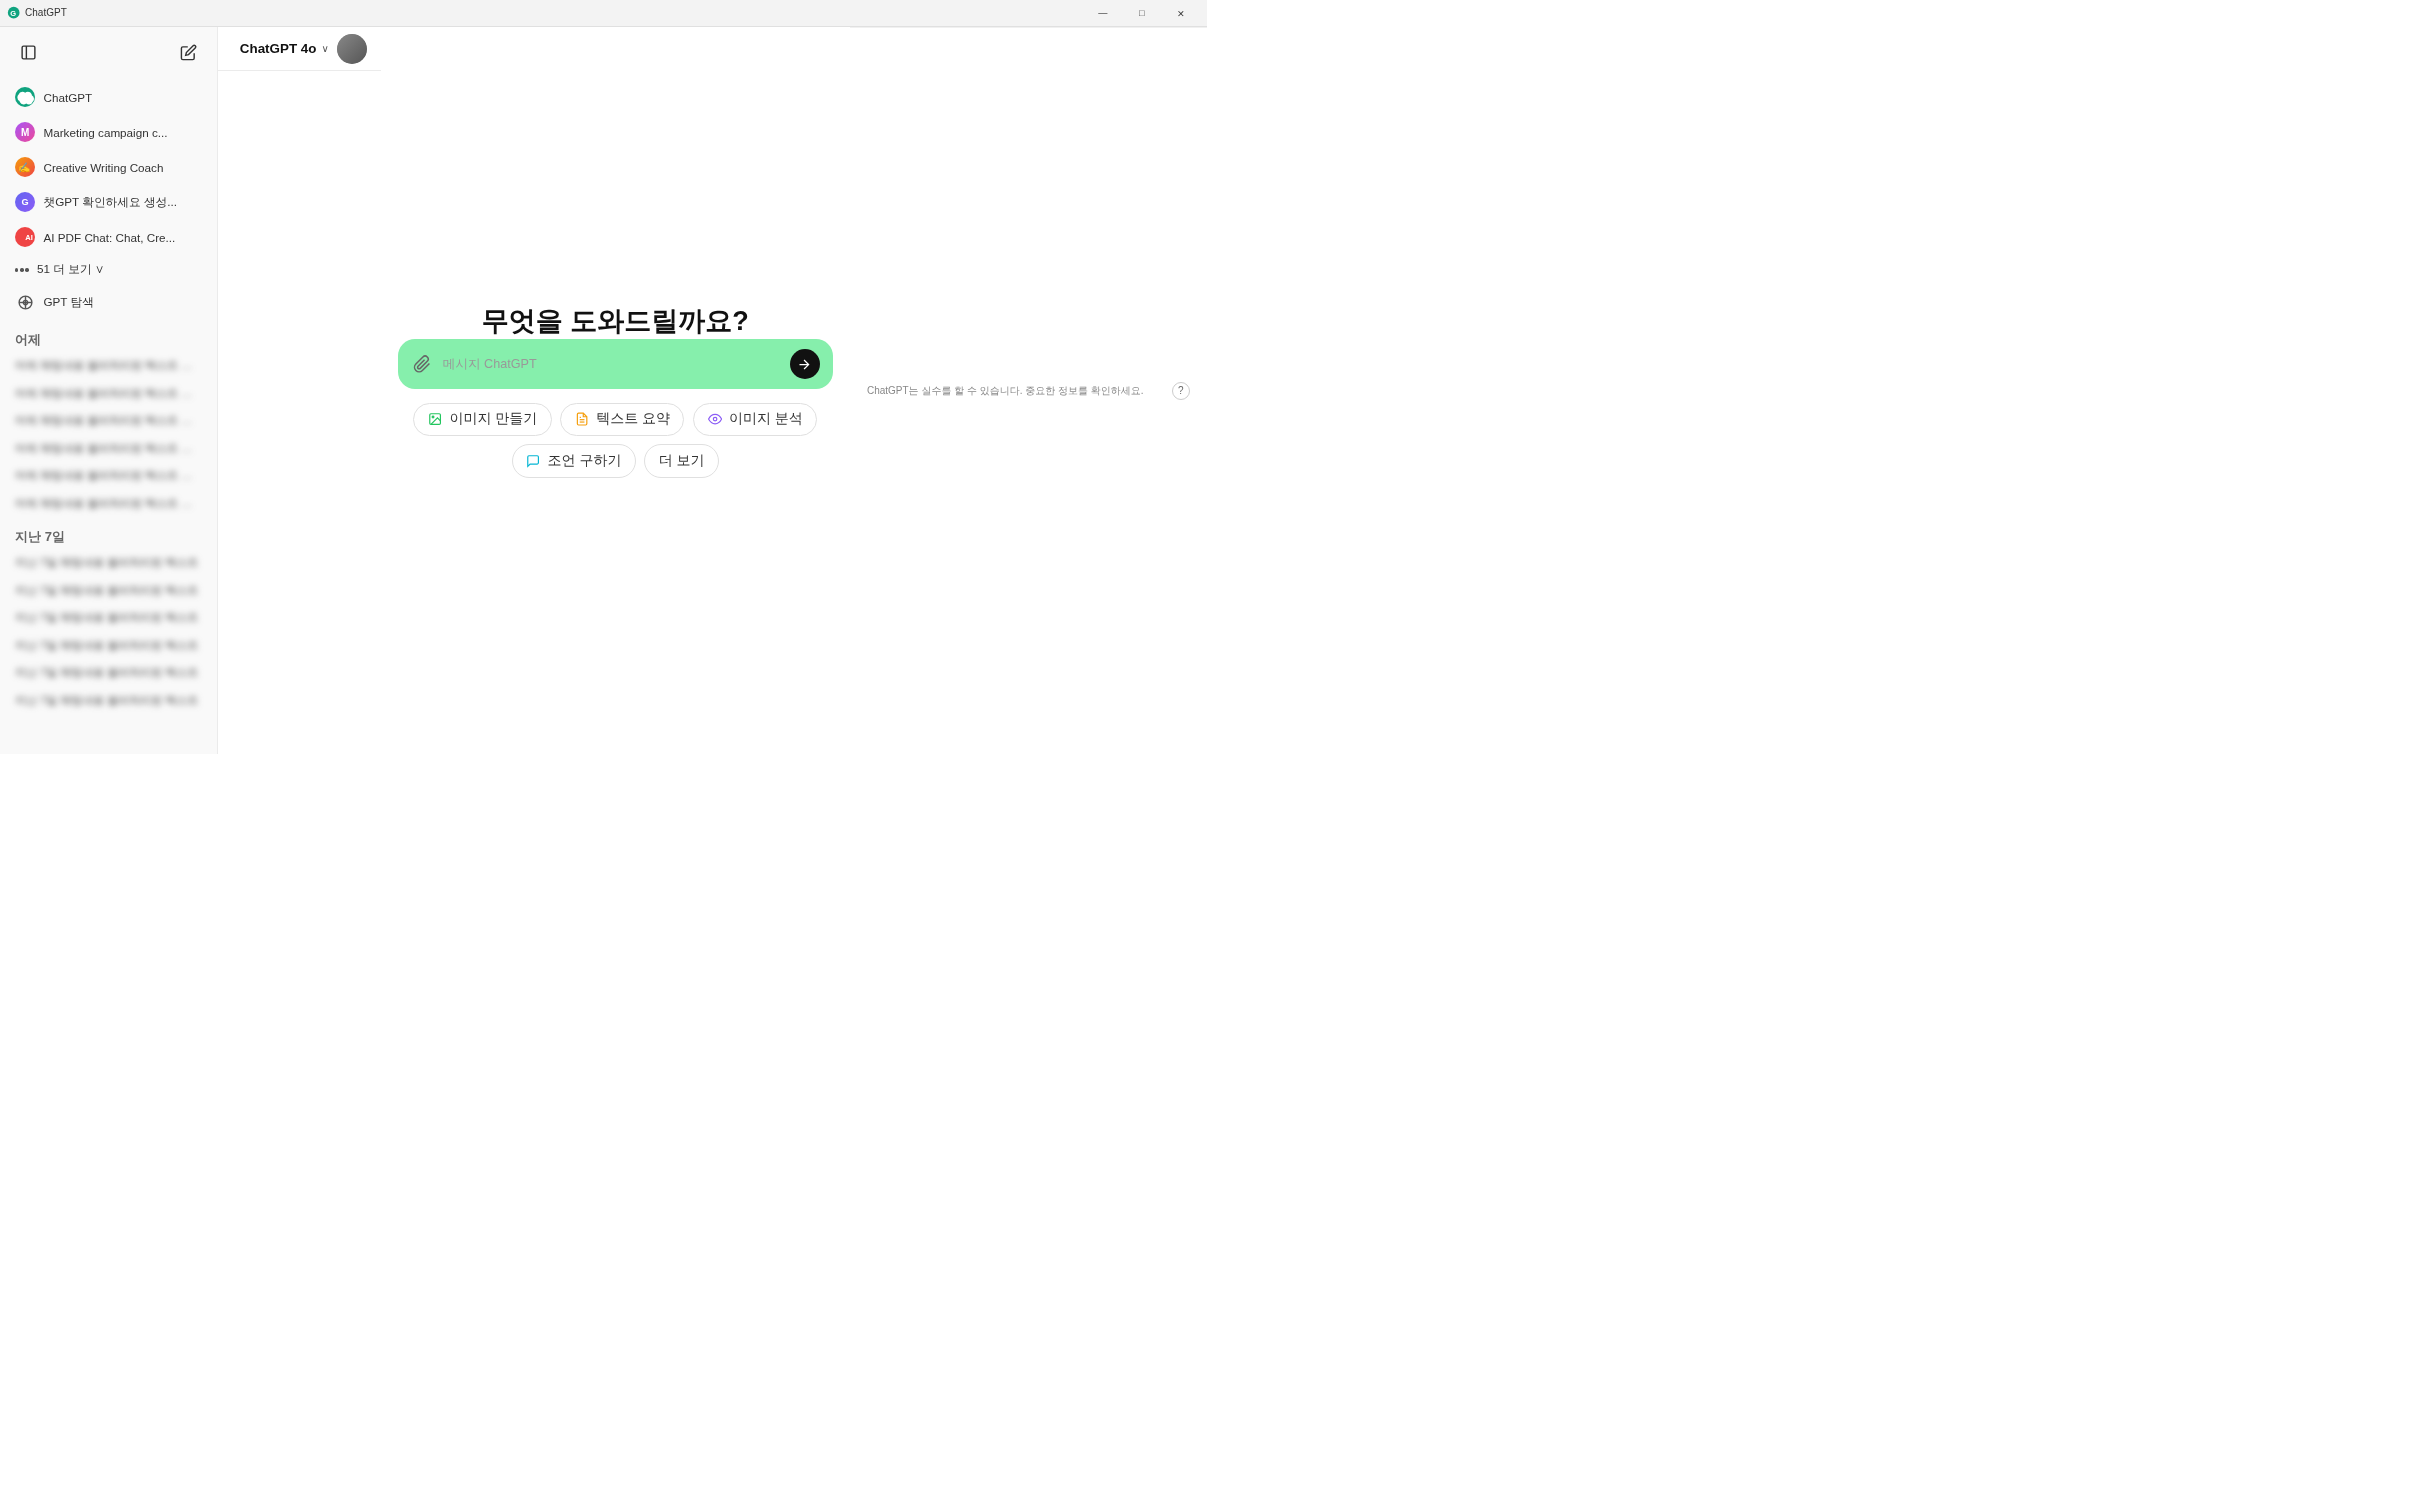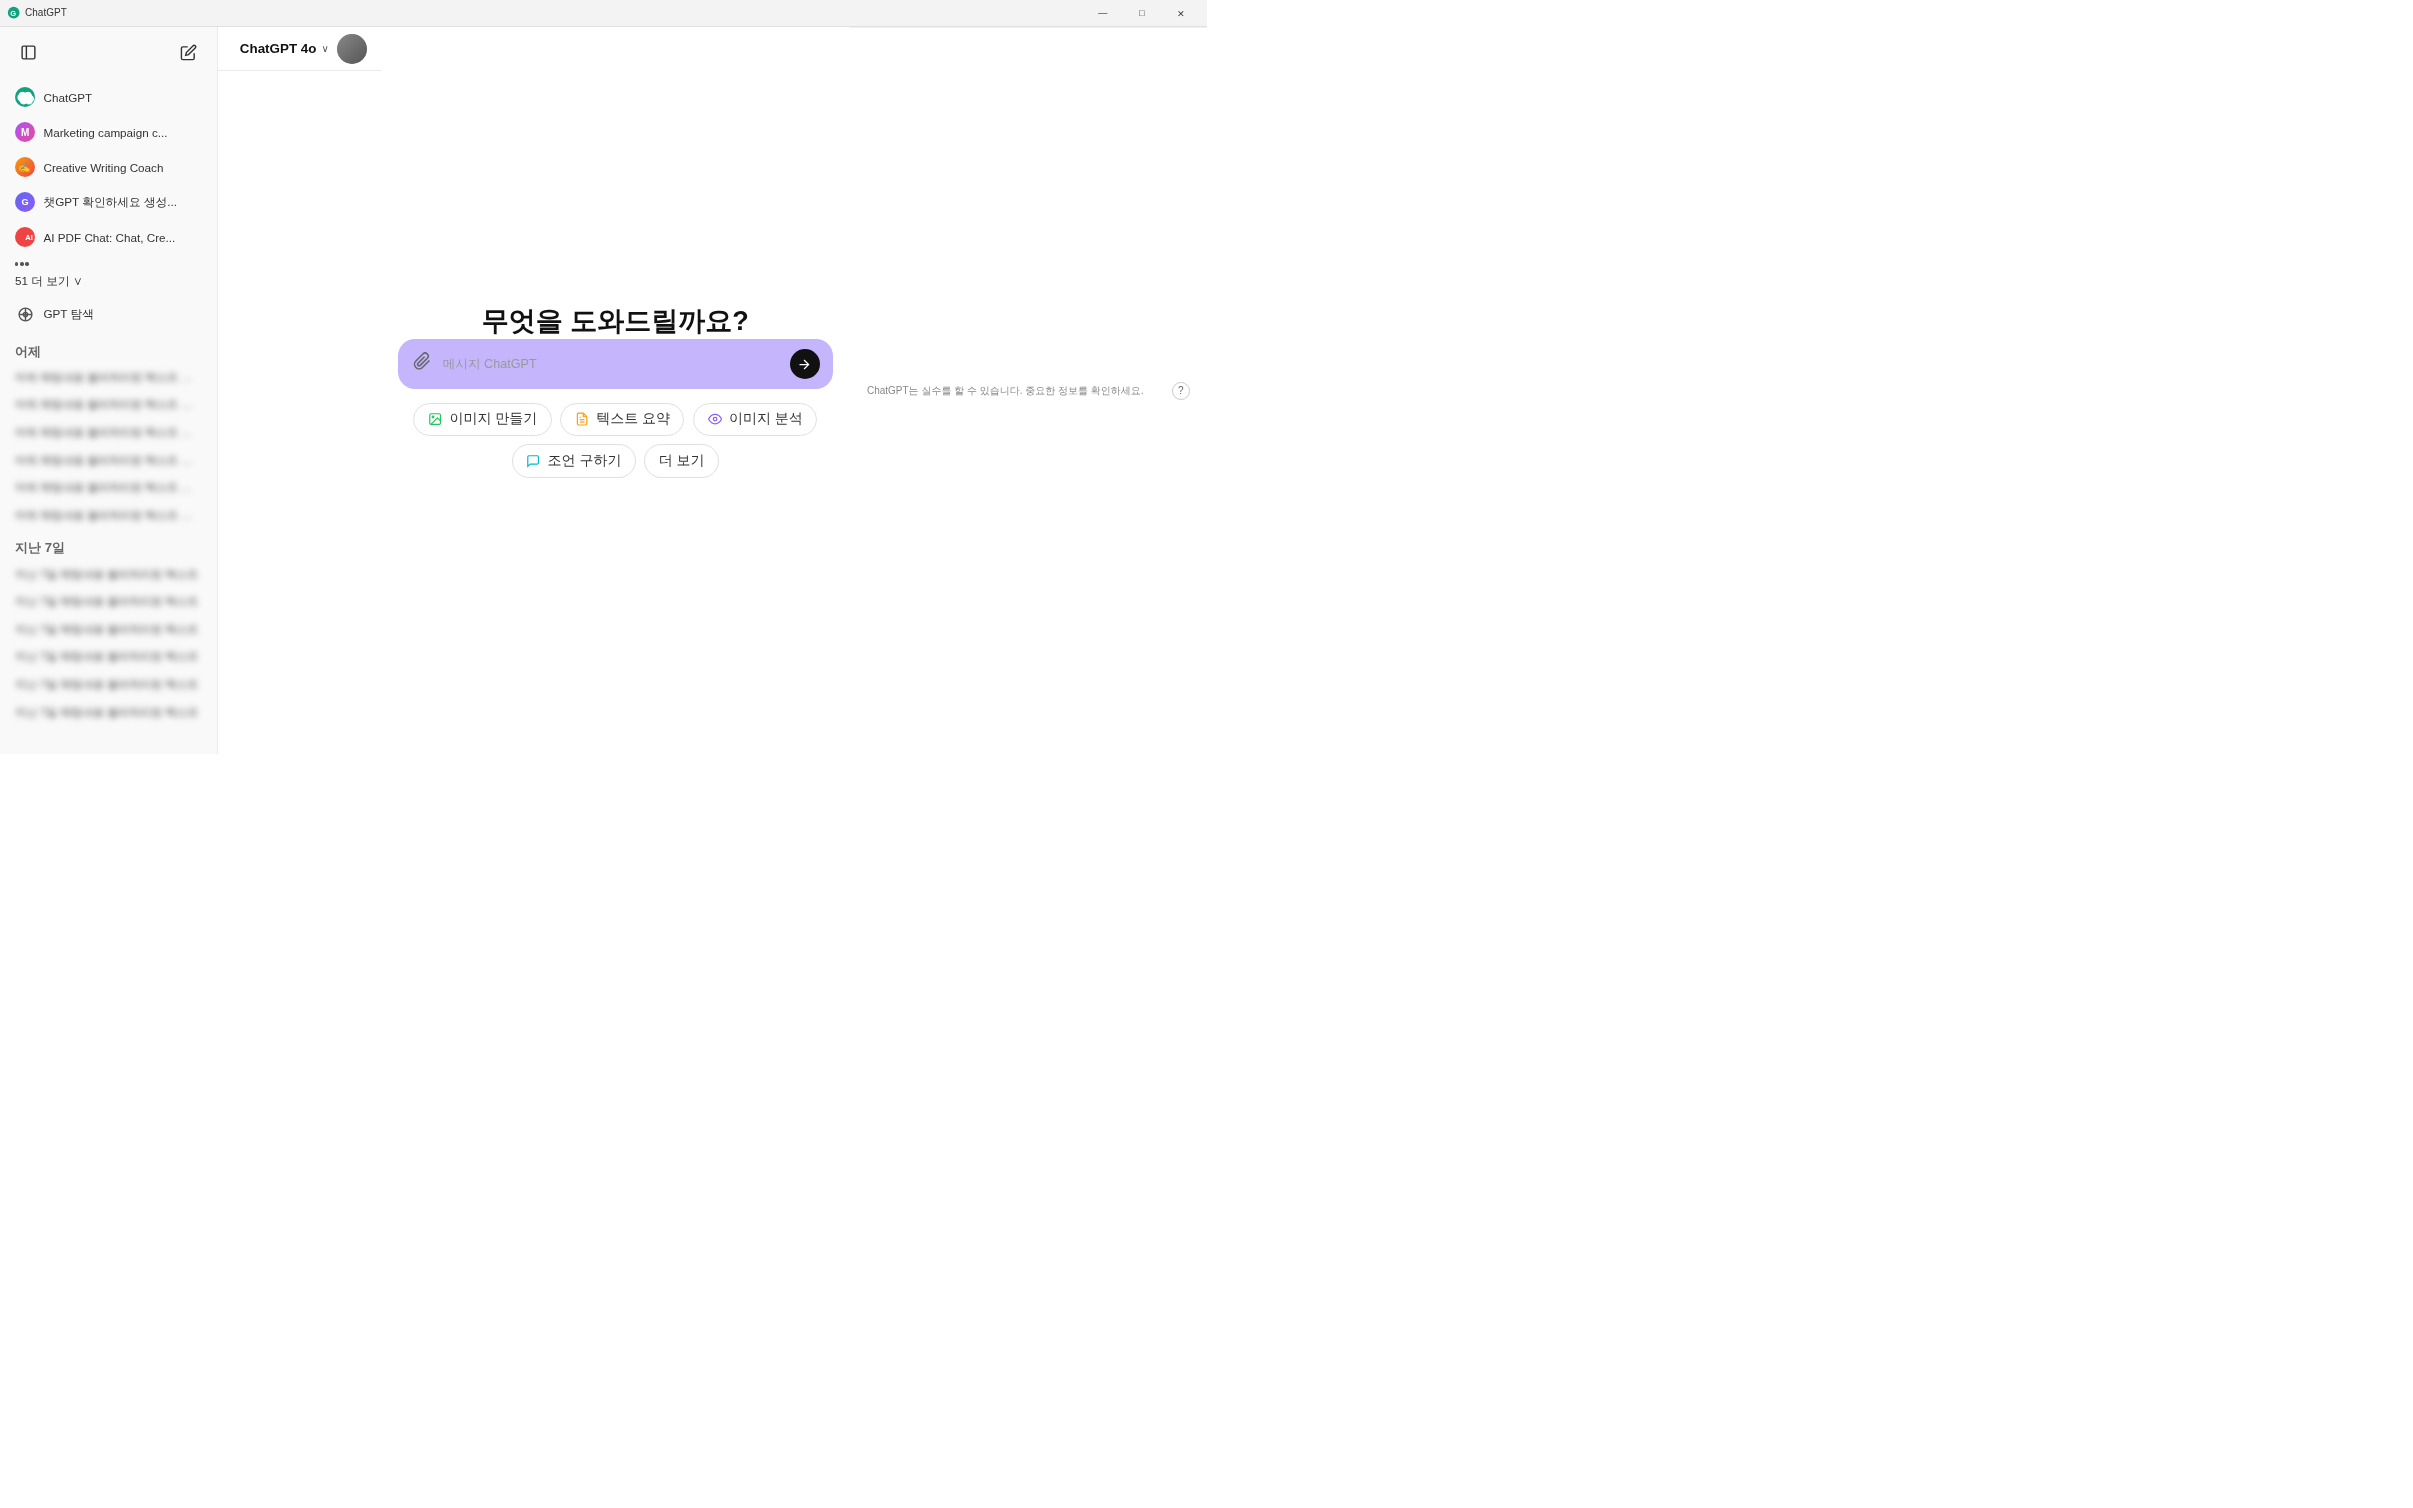--- a/index.html
+++ b/index.html
@@ -160,28 +160,28 @@
       align-items: center;
       justify-content: center;
       flex-shrink: 0;
       font-size: 10px;
       font-weight: bold;
       color: white;
     }
 
     .more-btn {
       display: flex;
+      align-items: center;
       gap: 8.4px;
       padding: 6.7px 8.4px;
       border-radius: 6.7px;
       cursor: pointer;
       color: #333;
       font-size: 11.7px;
       margin-bottom: 1.7px;
-      flex-direction: column;
     }
 
     .section-label {
       font-size: 13px;
       color: #666;
       font-weight: 700;
       padding: 10px 8.4px 3.4px;
     }
 
     .chat-item {
@@ -275,21 +275,22 @@
 
     .input-area {
       width: 100%;
       max-width: 587px;
       position: relative;
       margin-bottom: 13.4px;
     }
 
     .message-input-container {
       display: flex;
-      background: #c4b5fd;
+      align-items: center;
+      background: #86efac;
       border-radius: 17px;
       padding: 10px 13.4px;
       gap: 8.4px;
     }
 
     .attach-btn {
       width: 23.5px;
       height: 23.5px;
       display: flex;
       align-items: center;

